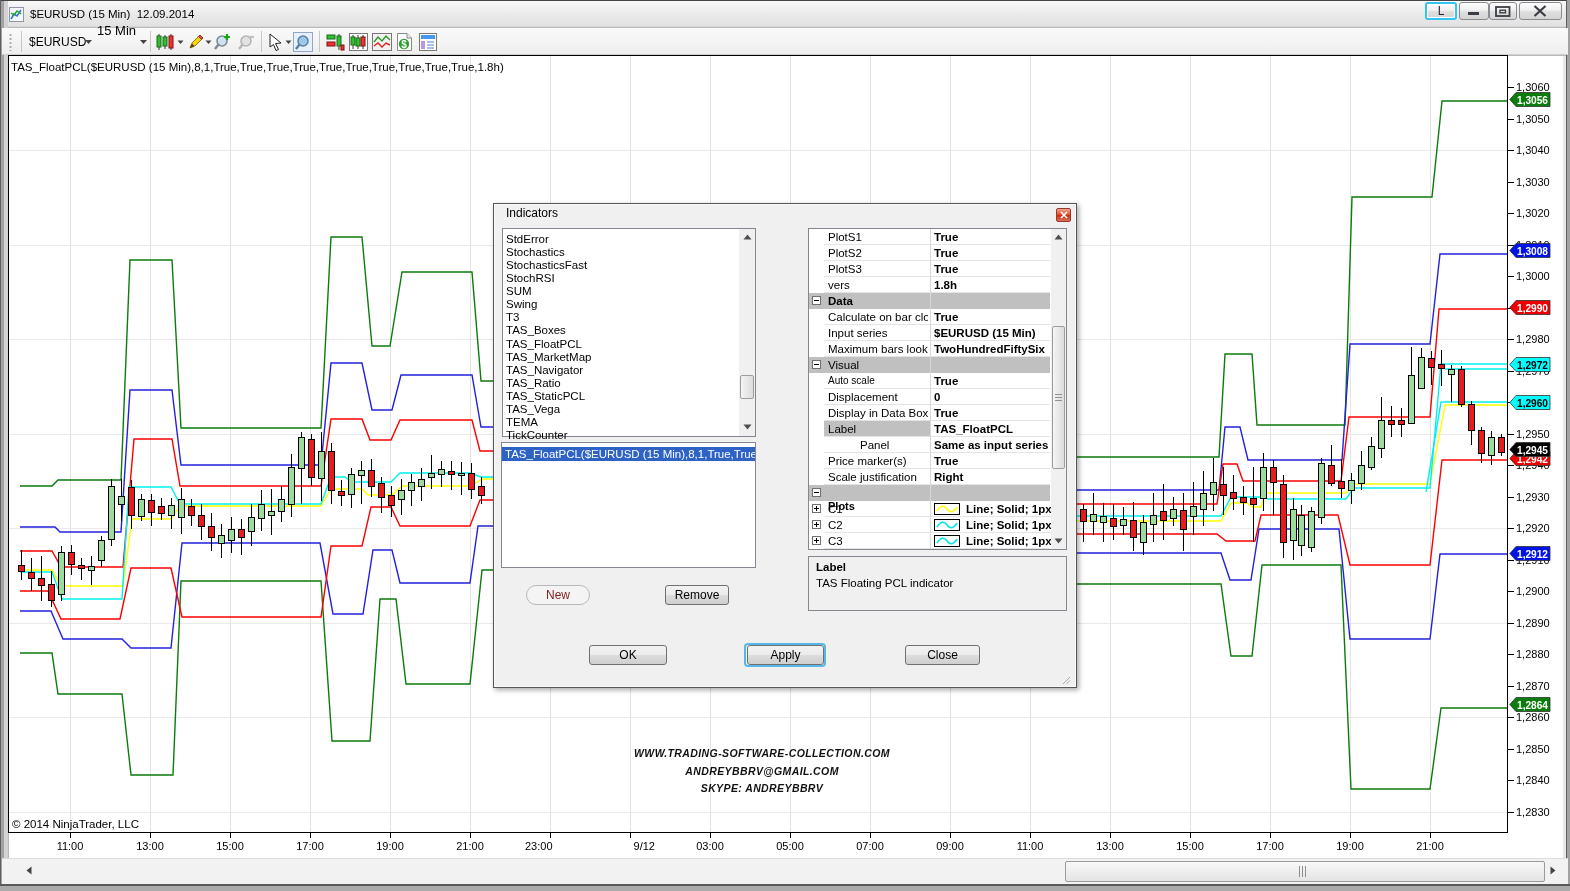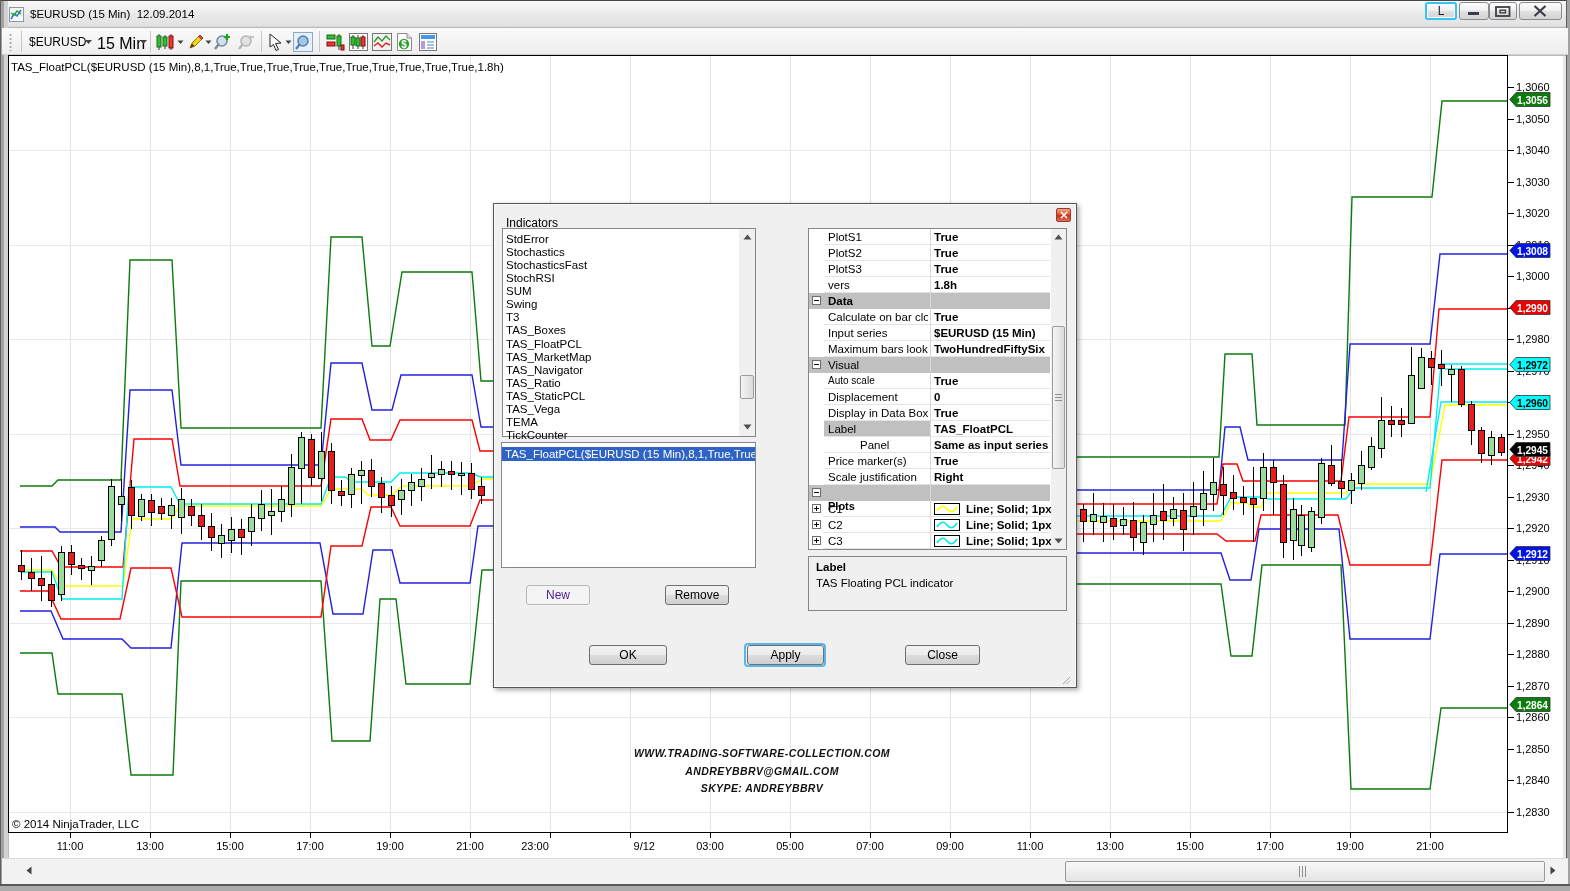--- a/index.html
+++ b/index.html
@@ -40,21 +40,21 @@
 <svg class="abs" style="left:1533px;top:5px" width="14" height="12" viewBox="0 0 14 12">
     <path d="M1.5 1 L12.5 11 M12.5 1 L1.5 11" stroke="#3c3c46" stroke-width="2.2" fill="none"></path>
   </svg>
 <div class="abs" style="left:2px;top:28px;width:1566px;height:27px;background:linear-gradient(#fafafa,#eeeeee);border-bottom:1px solid #d0d0d0"></div>
 <div class="abs" style="left:9px;top:33px;width:3px;height:18px;background-image:radial-gradient(circle,#a8a8a8 1px,transparent 1.2px);background-size:3px 4px"></div>
 <div class="abs" style="left:21px;top:31px;width:1px;height:21px;background:#c8c8c8"></div>
 <div class="lbl" style="left:29px;top:35px;font-size:12px">$EURUSD</div>
 <svg class="abs" style="left:84px;top:39px" width="9" height="6">
     <path d="M1 1 L4.5 5 L8 1 Z" fill="#444"></path>
   </svg>
-<div class="lbl" style="left:97px;top:35px;font-size:16px">15 Min</div>
+<div class="lbl" style="left:97px;top:23px;font-size:13px">15 Min</div>
 <svg class="abs" style="left:139px;top:39px" width="9" height="6">
     <path d="M1 1 L4.5 5 L8 1 Z" fill="#444"></path>
   </svg>
 <div class="abs" style="left:150px;top:31px;width:1px;height:21px;background:#c8c8c8"></div>
 <svg class="abs" style="left:156px;top:33px" width="20" height="18" viewBox="0 0 20 18">
 <line x1="3" y1="1" x2="3" y2="17" stroke="#333"></line>
     <rect x="1" y="3" width="4" height="11" fill="#2fbf2f" stroke="#1a6a1a"></rect>
 <line x1="9" y1="2" x2="9" y2="16" stroke="#333"></line>
     <rect x="7" y="4" width="4" height="9" fill="#2fbf2f" stroke="#1a6a1a"></rect>
 <line x1="15" y1="1" x2="15" y2="17" stroke="#333"></line>
@@ -455,21 +455,21 @@
 <svg class="abs" style="left:1509px;top:697px" width="42" height="15" viewBox="0 0 42 15">
 <path d="M41 0.5 L7 0.5 L0.8 7.5 L7 14.5 L41 14.5 Z" fill="#0c7c0c" stroke="#333" stroke-width="0.8"></path>
 <text x="8" y="11.5" font-size="11" font-weight="bold" fill="#fff" font-family="Liberation Sans" textLength="31" lengthAdjust="spacingAndGlyphs">1,2864</text>
   </svg>
 <div class="lbl" style="left:45px;top:840px;width:50px;text-align:center">11:00</div>
 <div class="lbl" style="left:125px;top:840px;width:50px;text-align:center">13:00</div>
 <div class="lbl" style="left:205px;top:840px;width:50px;text-align:center">15:00</div>
 <div class="lbl" style="left:285px;top:840px;width:50px;text-align:center">17:00</div>
 <div class="lbl" style="left:365px;top:840px;width:50px;text-align:center">19:00</div>
 <div class="lbl" style="left:445px;top:840px;width:50px;text-align:center">21:00</div>
-<div class="lbl" style="left:510px;top:840px;width:50px;text-align:center">23:00</div>
+<div class="lbl" style="left:525px;top:840px;width:50px;">23:00</div>
 <div class="lbl" style="left:605px;top:840px;width:50px;text-align:right">9/12</div>
 <div class="lbl" style="left:685px;top:840px;width:50px;text-align:center">03:00</div>
 <div class="lbl" style="left:765px;top:840px;width:50px;text-align:center">05:00</div>
 <div class="lbl" style="left:845px;top:840px;width:50px;text-align:center">07:00</div>
 <div class="lbl" style="left:925px;top:840px;width:50px;text-align:center">09:00</div>
 <div class="lbl" style="left:1005px;top:840px;width:50px;text-align:center">11:00</div>
 <div class="lbl" style="left:1085px;top:840px;width:50px;text-align:center">13:00</div>
 <div class="lbl" style="left:1165px;top:840px;width:50px;text-align:center">15:00</div>
 <div class="lbl" style="left:1245px;top:840px;width:50px;text-align:center">17:00</div>
 <div class="lbl" style="left:1325px;top:840px;width:50px;text-align:center">19:00</div>
@@ -480,21 +480,21 @@
   </svg>
 <svg class="abs" style="left:1550px;top:866px" width="6" height="9">
     <path d="M0.5 0.5 L5.5 4.5 L0.5 8.5 Z" fill="#444"></path>
   </svg>
 <div class="abs" style="left:1065px;top:861px;width:480px;height:21px;border:1px solid #9a9a9a;border-radius:2px;background:linear-gradient(#f8f8f8,#e4e4e4)"></div>
 <div class="abs" style="left:1299px;top:866px;width:8px;height:11px;background-image:repeating-linear-gradient(90deg,#909090 0 1px,transparent 1px 3px)"></div>
 <div class="abs" style="left:0;top:884px;width:1570px;height:2px;background:#5a5a5a"></div>
 <div class="abs" style="left:0;top:886px;width:1570px;height:5px;background:#ababab"></div>
 <div class="abs" style="left:493px;top:203px;width:584px;height:485px;
 background:#f0f0f0;border:1px solid #565656;box-shadow:2px 2px 5px rgba(0,0,0,0.35),inset 0 0 0 1px #fafafa"></div>
-<div class="lbl" style="left:506px;top:216px;font-size:12px">Indicators</div>
+<div class="lbl" style="left:506px;top:206px;font-size:12px">Indicators</div>
 <div class="abs" style="left:1056px;top:208px;width:15px;height:14px;border:1px solid #9a3a2a;border-radius:2px;background:linear-gradient(#f2a693,#e25335 45%,#c83315 55%,#d9705a)"></div>
 <svg class="abs" style="left:1060px;top:211px" width="8" height="8">
     <path d="M1 1 L7 7 M7 1 L1 7" stroke="#fff" stroke-width="1.6"></path>
   </svg>
 <div class="abs" style="left:502px;top:228px;width:254px;height:209px;background:#fff;border:1px solid #828790"></div>
 <div class="lbl" style="left:506px;top:233px;font-size:11.5px">StdError</div>
 <div class="lbl" style="left:506px;top:246px;font-size:11.5px">Stochastics</div>
 <div class="lbl" style="left:506px;top:259px;font-size:11.5px">StochasticsFast</div>
 <div class="lbl" style="left:506px;top:272px;font-size:11.5px">StochRSI</div>
 <div class="lbl" style="left:506px;top:285px;font-size:11.5px">SUM</div>
@@ -513,21 +513,21 @@
 <svg class="abs" style="left:743px;top:234px" width="9" height="6">
     <path d="M4.5 0.5 L0.5 5.5 L8.5 5.5 Z" fill="#505050"></path>
   </svg>
 <svg class="abs" style="left:743px;top:424px" width="9" height="6">
     <path d="M0.5 0.5 L8.5 0.5 L4.5 5.5 Z" fill="#505050"></path>
   </svg>
 <div class="abs" style="left:740px;top:375px;width:14px;height:24px;border:1px solid #9d9d9d;border-radius:2px;background:linear-gradient(90deg,#f4f4f4,#dcdcdc)"></div>
 <div class="abs" style="left:501px;top:442px;width:255px;height:126px;background:#fff;border:1px solid #828790"></div>
 <div class="abs" style="left:502px;top:447px;width:253px;height:14px;background:#2e63c5"></div>
 <div class="lbl" style="left:505px;top:448px;font-size:11.5px;color:#fff;width:250px;overflow:hidden">TAS_FloatPCL($EURUSD (15 Min),8,1,True,True,T</div>
-<div class="abs" style="left:526px;top:585px;width:64px;height:20px;border:1px solid #b5b8bc;border-radius:3px;background:#f4f4f4;font-size:12px;color:#4c1d95;text-align:center;line-height:18px">New</div>
+<div class="abs" style="left:526px;top:585px;width:64px;height:20px;border:1px solid #b5b8bc;border-radius:10px;background:#f4f4f4;font-size:12px;color:#7f1d1d;text-align:center;line-height:18px">New</div>
 <div class="btn" style="left:665px;top:585px;width:64px;height:20px">Remove</div>
 <div class="abs" style="left:808px;top:228px;width:259px;height:322px;background:#fff;border:1px solid #828790"></div>
 <div class="abs" style="left:824px;top:244px;width:226px;height:1px;background:#e4e4e4"></div>
 <div class="lbl" style="left:828px;top:231px;font-size:11.5px;max-width:100px;overflow:hidden">PlotS1</div>
 <div class="lbl" style="left:934px;top:231px;font-size:11.5px;font-weight:bold">True</div>
 <div class="abs" style="left:824px;top:260px;width:226px;height:1px;background:#e4e4e4"></div>
 <div class="lbl" style="left:828px;top:247px;font-size:11.5px;max-width:100px;overflow:hidden">PlotS2</div>
 <div class="lbl" style="left:934px;top:247px;font-size:11.5px;font-weight:bold">True</div>
 <div class="abs" style="left:824px;top:276px;width:226px;height:1px;background:#e4e4e4"></div>
 <div class="lbl" style="left:828px;top:263px;font-size:11.5px;max-width:100px;overflow:hidden">PlotS3</div>

